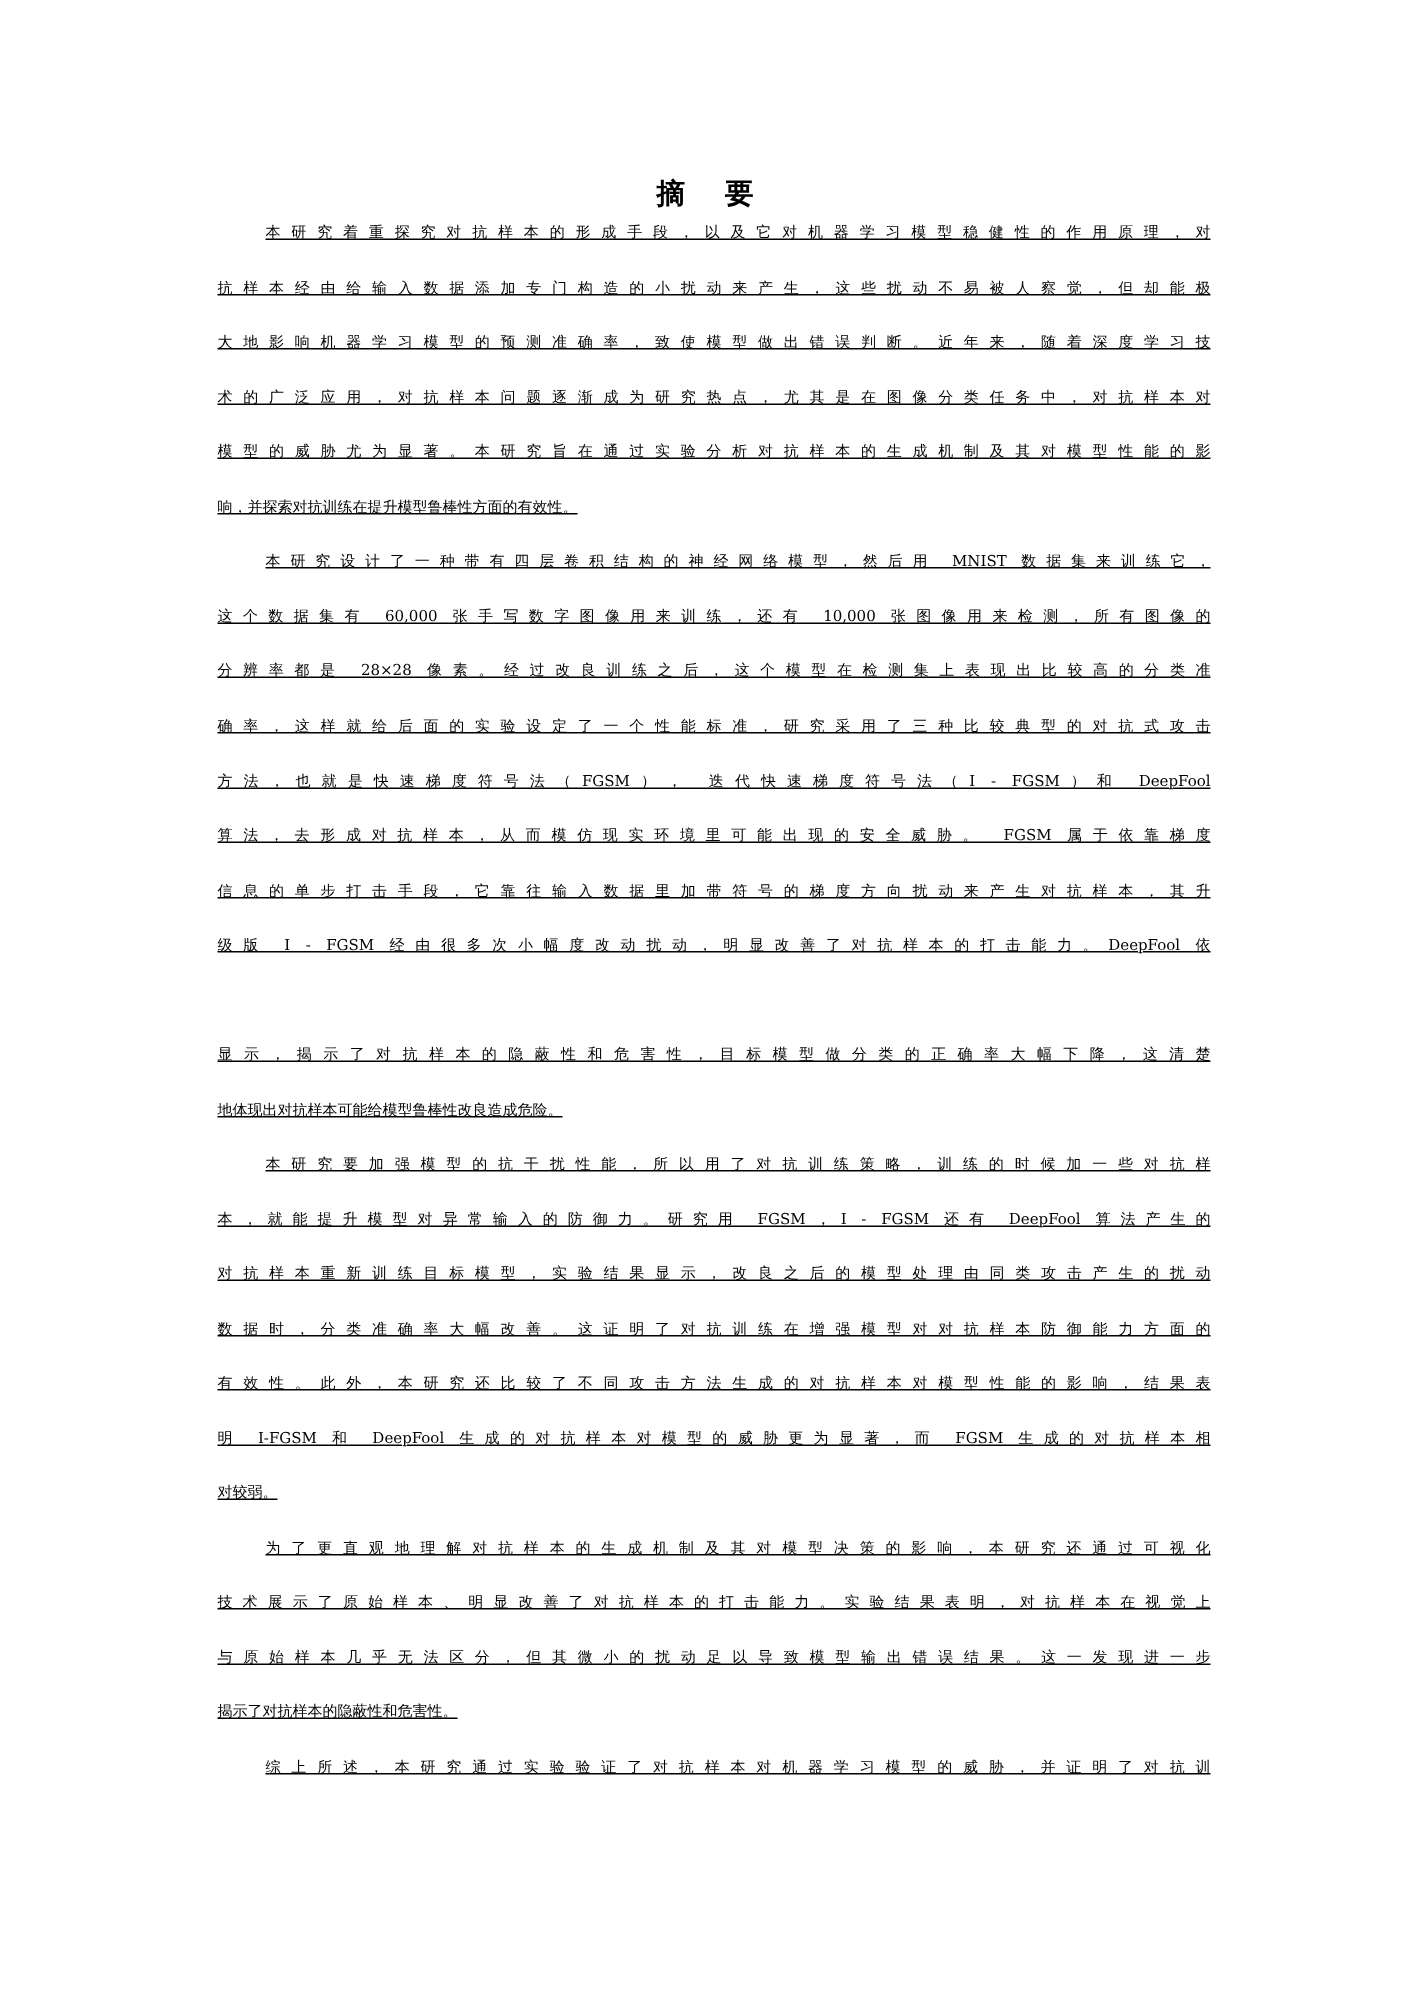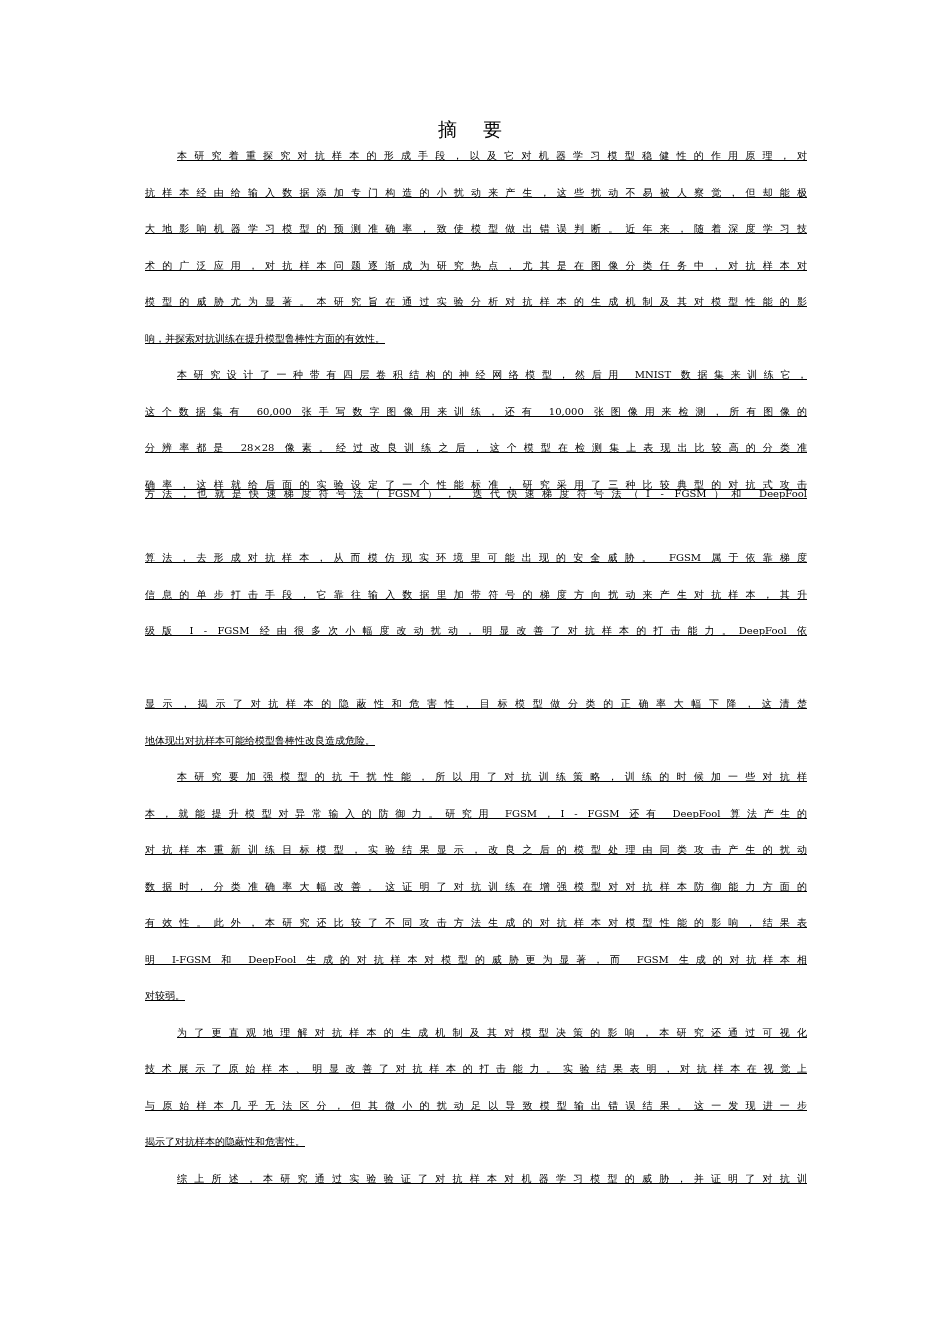--- a/index.html
+++ b/index.html
@@ -23,21 +23,21 @@
       height: 1344px;
       background: #ffffff;
     }
     .title {
       position: absolute;
       left: 0;
       width: 950px;
       top: 116px;
       text-align: center;
       font-size: 19px;
-      font-weight: normal;
+      font-weight: bold;
       letter-spacing: 10px;
       line-height: 26px;
     }
     .line {
       position: absolute;
       left: 145px;
       width: 662px;
       font-size: 10px;
       line-height: 20px;
       white-space: nowrap;
@@ -63,21 +63,21 @@
   <div class="line" style="top:183px">抗样本经由给输入数据添加专门构造的小扰动来产生，这些扰动不易被人察觉，但却能极</div>
   <div class="line" style="top:219px">大地影响机器学习模型的预测准确率，致使模型做出错误判断。近年来，随着深度学习技</div>
   <div class="line" style="top:256px">术的广泛应用，对抗样本问题逐渐成为研究热点，尤其是在图像分类任务中，对抗样本对</div>
   <div class="line" style="top:292px">模型的威胁尤为显著。本研究旨在通过实验分析对抗样本的生成机制及其对模型性能的影</div>
   <div class="line last" style="top:329px">响，并探索对抗训练在提升模型鲁棒性方面的有效性。</div>
 
   <div class="line indent" style="top:365px">本研究设计了一种带有四层卷积结构的神经网络模型，然后用 MNIST 数据集来训练它，</div>
   <div class="line" style="top:402px">这个数据集有 60,000 张手写数字图像用来训练，还有 10,000 张图像用来检测，所有图像的</div>
   <div class="line" style="top:438px">分辨率都是 28×28 像素。经过改良训练之后，这个模型在检测集上表现出比较高的分类准</div>
   <div class="line" style="top:475px">确率，这样就给后面的实验设定了一个性能标准，研究采用了三种比较典型的对抗式攻击</div>
-  <div class="line" style="top:484px">方法，也就是快速梯度符号法（FGSM），  迭代快速梯度符号法（I - FGSM）和 DeepFool</div>
+  <div class="line" style="top:512px">方法，也就是快速梯度符号法（FGSM），  迭代快速梯度符号法（I - FGSM）和 DeepFool</div>
   <div class="line" style="top:548px">算法，去形成对抗样本，从而模仿现实环境里可能出现的安全威胁。  FGSM 属于依靠梯度</div>
   <div class="line" style="top:585px">信息的单步打击手段，它靠往输入数据里加带符号的梯度方向扰动来产生对抗样本，其升</div>
   <div class="line" style="top:621px">级版 I - FGSM 经由很多次小幅度改动扰动，明显改善了对抗样本的打击能力。DeepFool 依</div>
   <div class="line" style="top:694px">显示，揭示了对抗样本的隐蔽性和危害性，目标模型做分类的正确率大幅下降，这清楚</div>
   <div class="line last" style="top:731px">地体现出对抗样本可能给模型鲁棒性改良造成危险。</div>
 
   <div class="line indent" style="top:767px">本研究要加强模型的抗干扰性能，所以用了对抗训练策略，训练的时候加一些对抗样</div>
   <div class="line" style="top:804px">本，就能提升模型对异常输入的防御力。研究用 FGSM，I - FGSM 还有 DeepFool 算法产生的</div>
   <div class="line" style="top:840px">对抗样本重新训练目标模型，实验结果显示，改良之后的模型处理由同类攻击产生的扰动</div>
   <div class="line" style="top:877px">数据时，分类准确率大幅改善。这证明了对抗训练在增强模型对对抗样本防御能力方面的</div>

